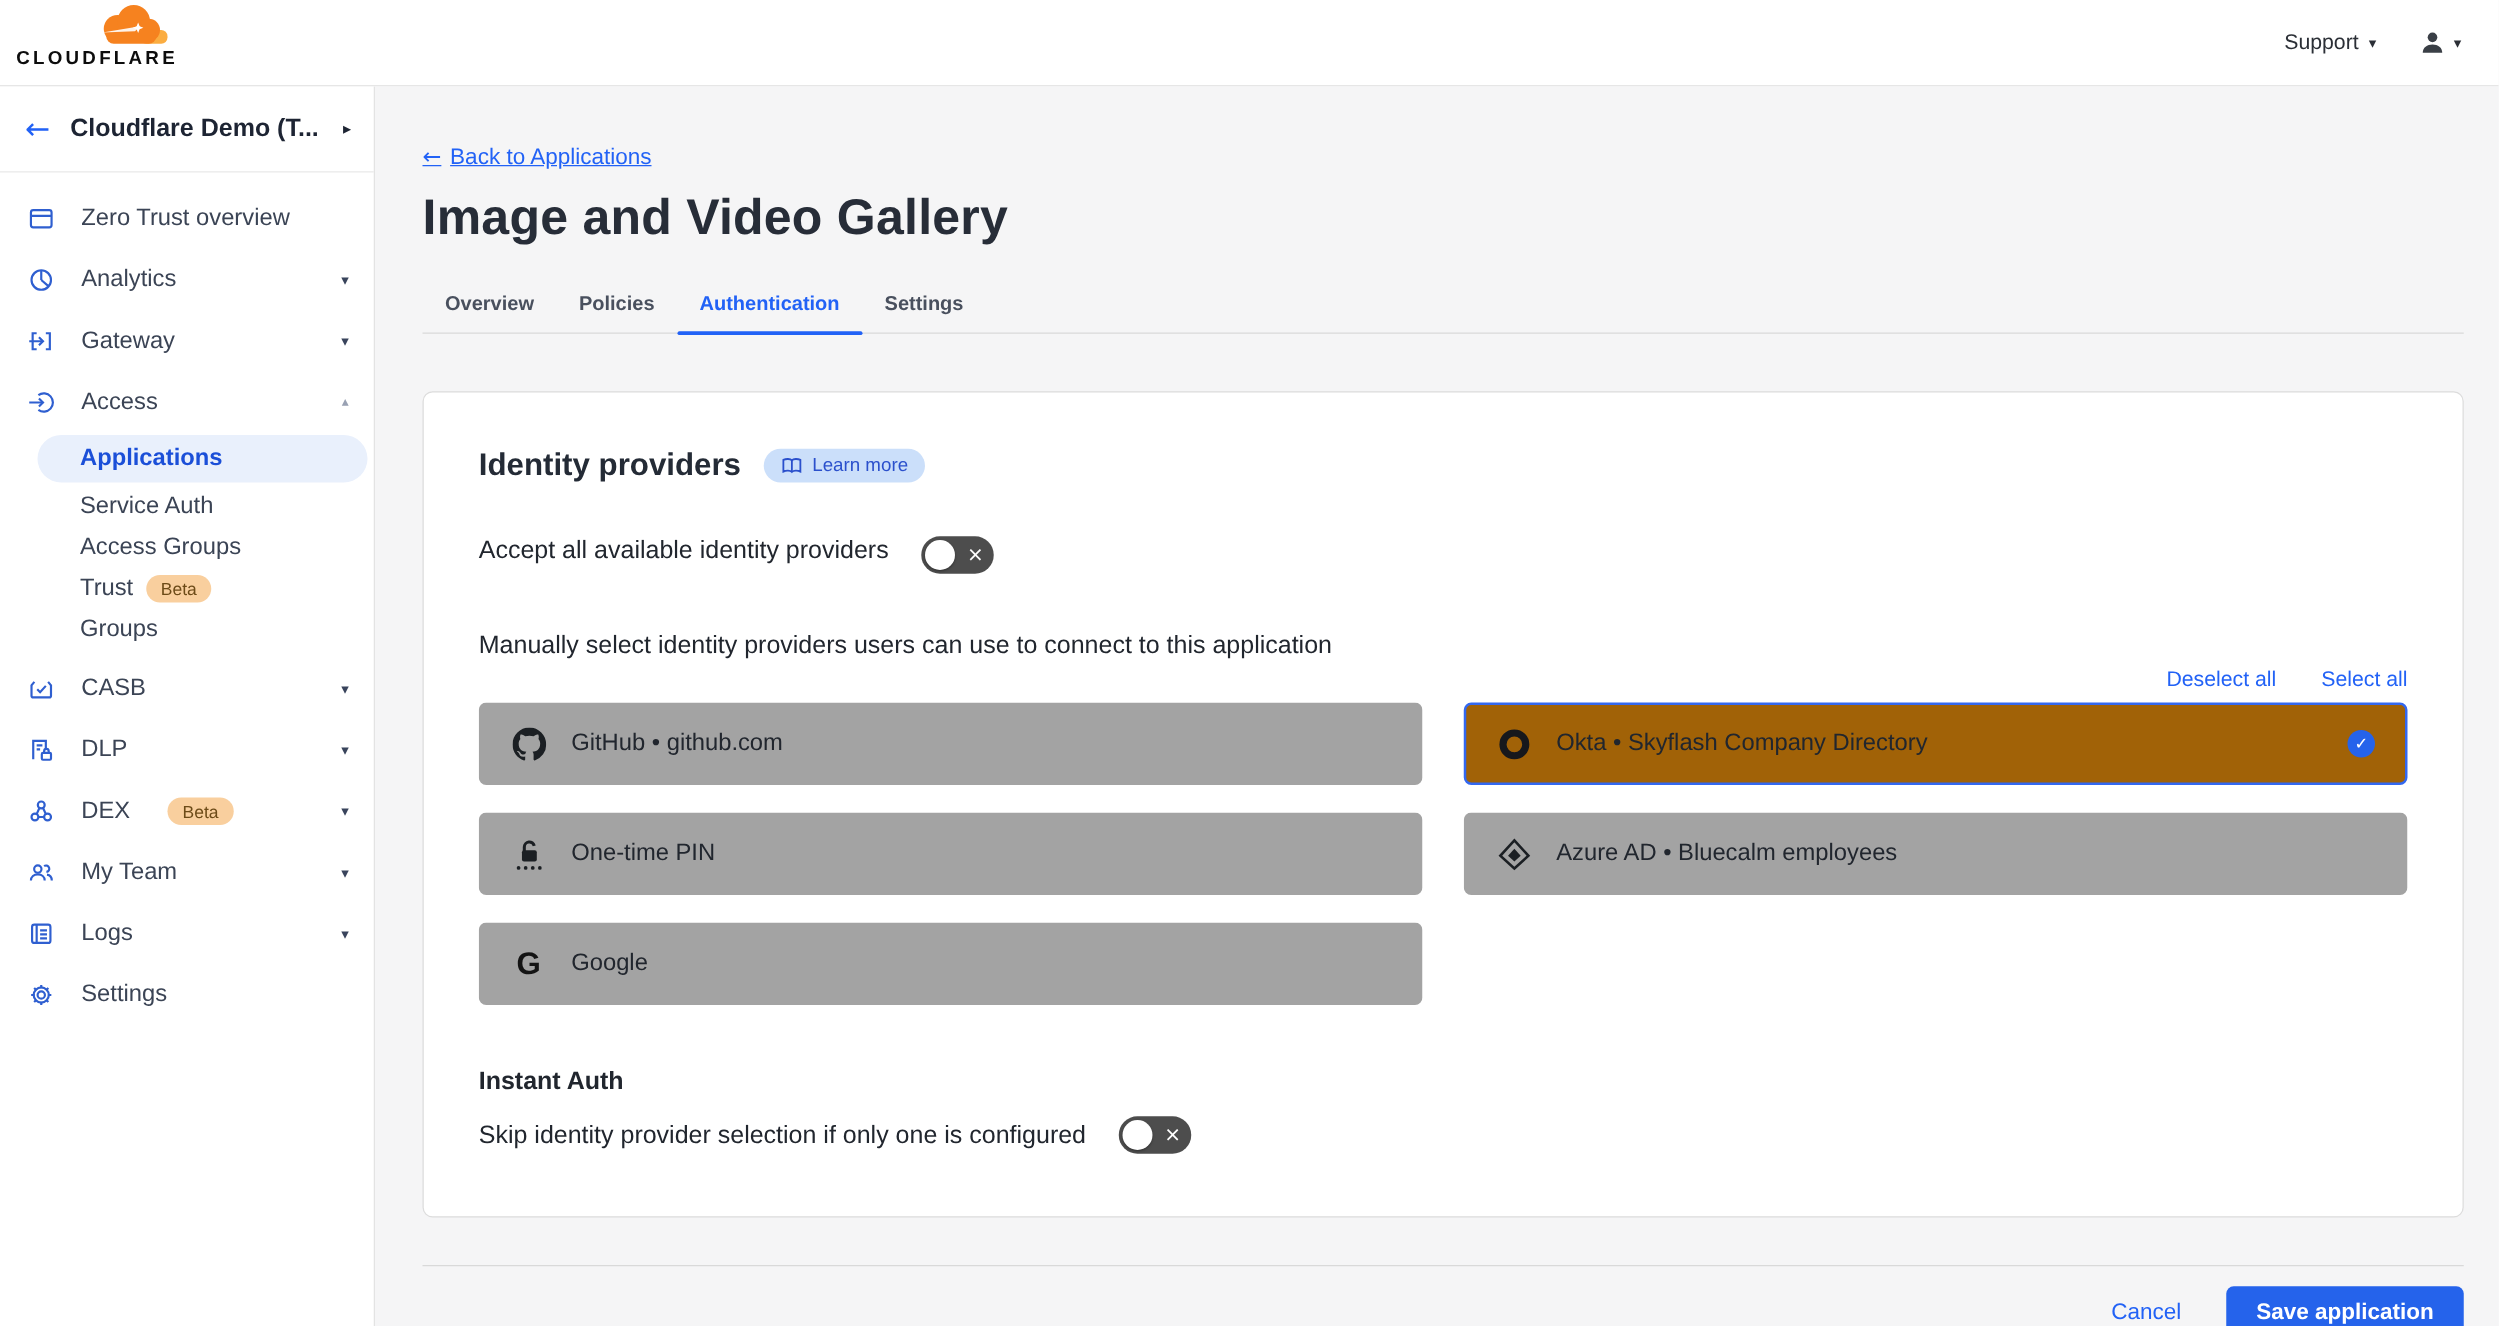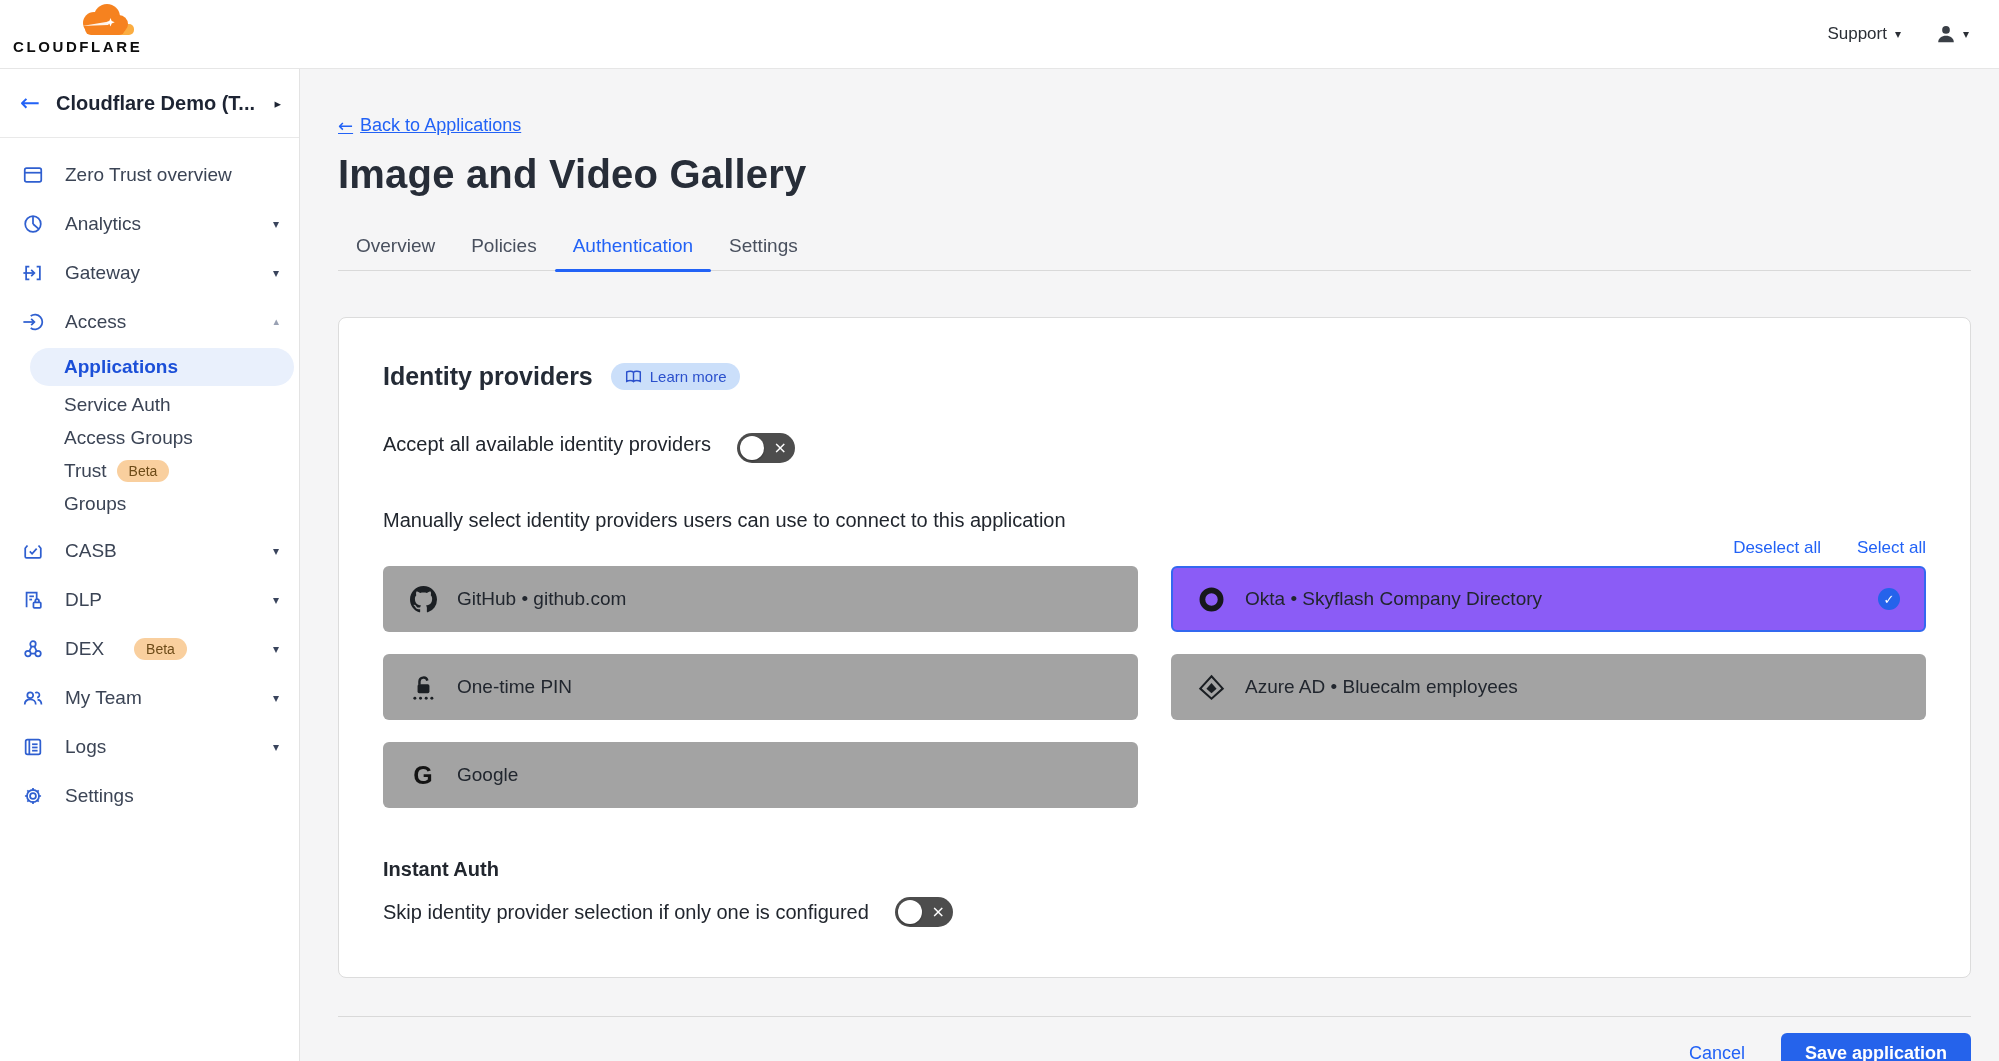--- a/index.html
+++ b/index.html
@@ -51,21 +51,21 @@
     background:#e9f0fc; border-radius:19px; color:#1b4fd8; font-weight:bold; }
 
   
   .main { position:absolute; top:69px; left:300px; width:1699px; height:992px;
     background:#f5f5f6; padding:46px 28px 0 38px; }
   .back-link { display:inline-flex; align-items:center; gap:7px; color:#2262f6;
     font-size:18px; text-decoration:underline; cursor:pointer; }
   .page-title { margin-top:16px; font-size:40px; font-weight:bold; color:#272d38; letter-spacing:0.2px; }
 
   .tabs { margin-top:28px; display:flex; border-bottom:1px solid #d9d9d9; width:1633px; }
-  .tab { padding:10px 18px 13px 18px; font-size:19px; font-weight:normal; color:#49505e;
+  .tab { padding:10px 18px 13px 18px; font-size:16px; font-weight:bold; color:#49505e;
     cursor:pointer; position:relative; }
   .tab.active { color:#2262f6; }
   .tab.active::after { content:""; position:absolute; left:0; right:0; bottom:-2px; height:3px;
     background:#2262f6; border-radius:2px; }
 
   .card { margin-top:46px; width:1633px; background:#fff; border:1px solid #dcdcdc;
     border-radius:8px; padding:44px 44px 50px 44px; }
   .card-heading-row { display:flex; align-items:center; gap:18px; }
   .card-heading { font-size:25px; font-weight:bold; color:#242b36; }
   .learn-more { display:inline-flex; align-items:center; gap:8px; background:#cbdffa;
@@ -83,21 +83,21 @@
 
   .select-links { margin-top:6px; display:flex; justify-content:flex-end; gap:36px;
     font-size:17px; color:#2262f6; }
   .select-links span { cursor:pointer; }
 
   .provider-grid { margin-top:8px; display:grid; grid-template-columns:1fr 1fr;
     column-gap:33px; row-gap:22px; }
   .tile { height:66px; background:#a3a3a3; border-radius:6px; border:2px solid transparent;
     display:flex; align-items:center; gap:20px; padding:0 24px; font-size:19px;
     color:#21262e; cursor:pointer; }
-  .tile.selected { background:#8b5cf6; border-color:#3368f0; }
+  .tile.selected { background:#a16207; border-color:#3368f0; }
   .picon { width:28px; height:28px; flex:0 0 28px; display:flex; align-items:center; justify-content:center; }
   .check-circle { margin-left:auto; width:22px; height:22px; border-radius:50%; background:#2563eb;
     color:#fff; font-size:13px; display:flex; align-items:center; justify-content:center; }
   .g-letter { font-size:25px; font-weight:bold; color:#141414; font-family:"Liberation Sans",sans-serif; }
 
   .instant-heading { margin-top:50px; font-size:20px; font-weight:bold; color:#21262e; }
   .instant-row { margin-top:16px; display:flex; align-items:center; gap:26px; }
 
   .footer-divider { margin-top:38px; width:1633px; border-top:1px solid #d9d9d9; }
   .footer { width:1633px; display:flex; justify-content:flex-end; align-items:center;

